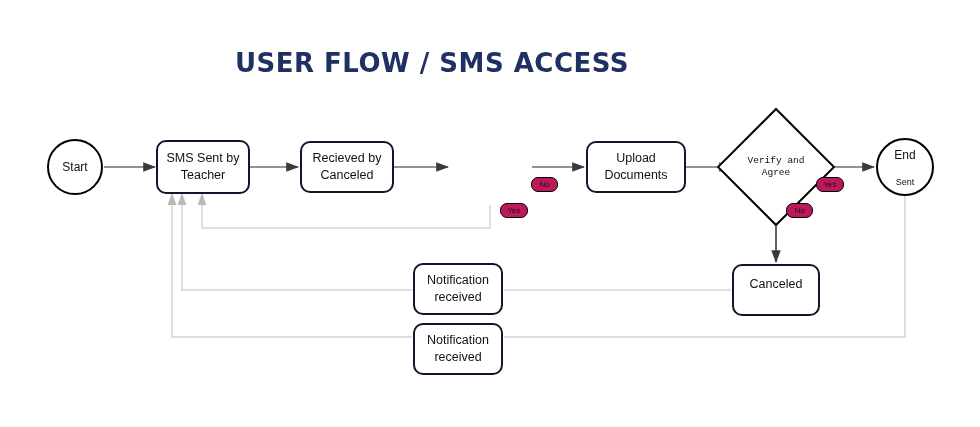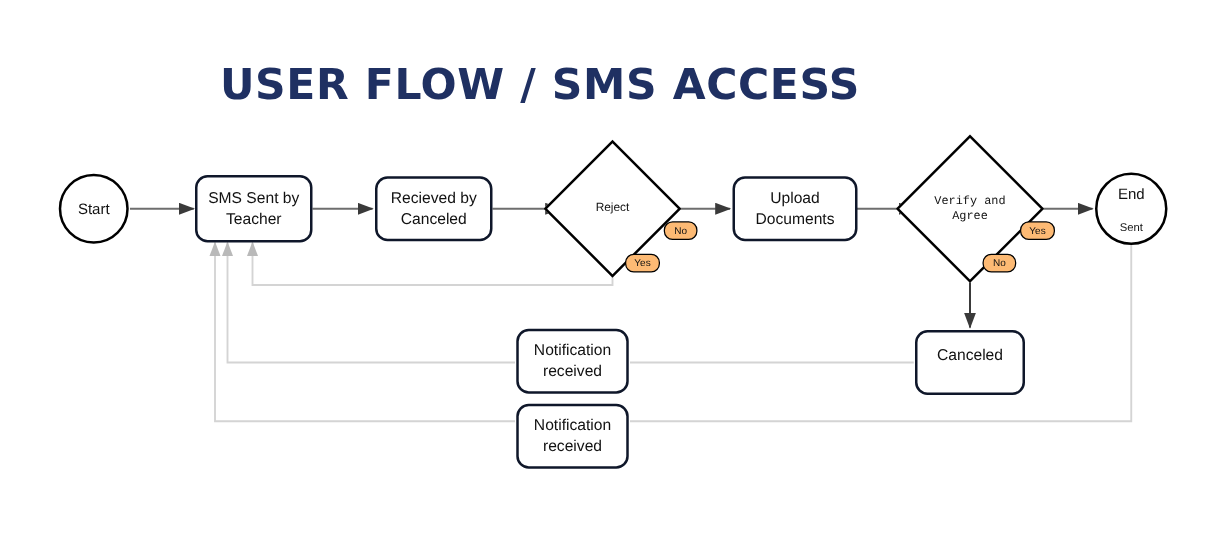--- a/index.html
+++ b/index.html
@@ -17,21 +17,21 @@
     background: #ffffff;
     overflow: hidden;
   }
   #flow-title {
     position: absolute;
     left: 0;
     top: 48px;
     width: 864px;
     text-align: center;
     font-family: "DejaVu Sans", sans-serif;
-    font-size: 34px;
+    font-size: 26px;
     font-weight: bold;
     letter-spacing: 0.5px;
     color: #1f3062;
   }
   svg.edges {
     position: absolute;
     left: 0;
     top: 0;
     width: 980px;
     height: 427px;
@@ -86,21 +86,21 @@
     text-align: center;
     font-size: 9.5px;
     line-height: 1.3;
     color: #111111;
   }
   .edge-label {
     position: absolute;
     box-sizing: border-box;
     border: 1.5px solid #000000;
     border-radius: 7px;
-    background: #fdba74;
+    background: #be185d;
     font-size: 8px;
     color: #111111;
     display: flex;
     align-items: center;
     justify-content: center;
     padding: 1px 5px;
     line-height: 1;
   }
 </style>
 </head>
@@ -146,24 +146,20 @@
   <div class="node rect" style="left:156px; top:140px; width:94px; height:54px; flex-direction:column;">
     <span>SMS Sent by</span>
     <span>Teacher</span>
   </div>
 
   <div class="node rect" style="left:300px; top:141px; width:94px; height:52px; flex-direction:column;">
     <span>Recieved by</span>
     <span>Canceled</span>
   </div>
 
-  <div class="diamond-wrap" style="left:451px; top:128px; width:78px; height:78px;">
-    <div class="diamond-shape"></div>
-    <div class="diamond-label">Reject</div>
-  </div>
 
   <div class="node rect" style="left:586px; top:141px; width:100px; height:52px; flex-direction:column;">
     <span>Upload</span>
     <span>Documents</span>
   </div>
 
   <div class="diamond-wrap" style="left:734px; top:125px; width:84px; height:84px;font-family:Liberation Mono, monospace;">
     <div class="diamond-shape"></div>
     <div class="diamond-label">
       <div>

